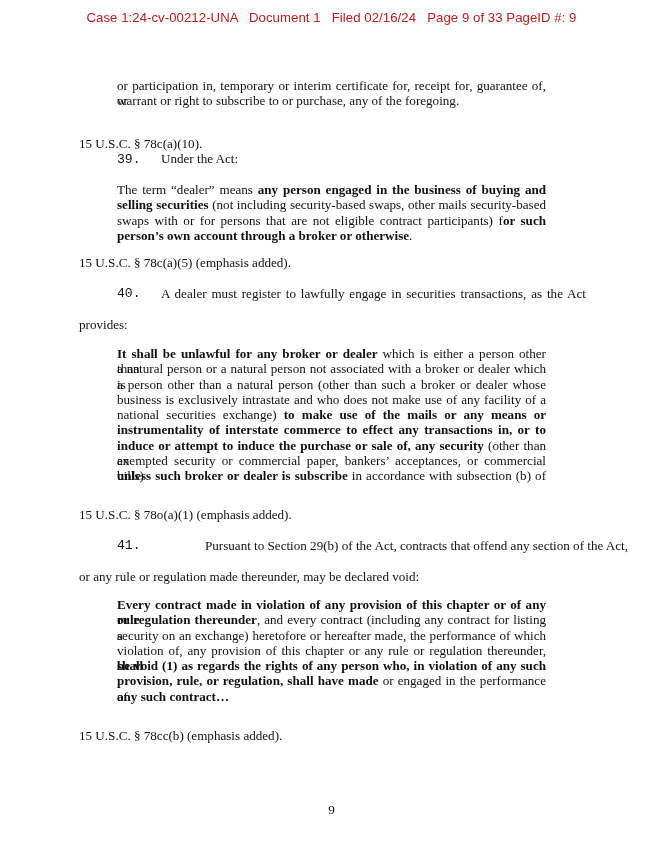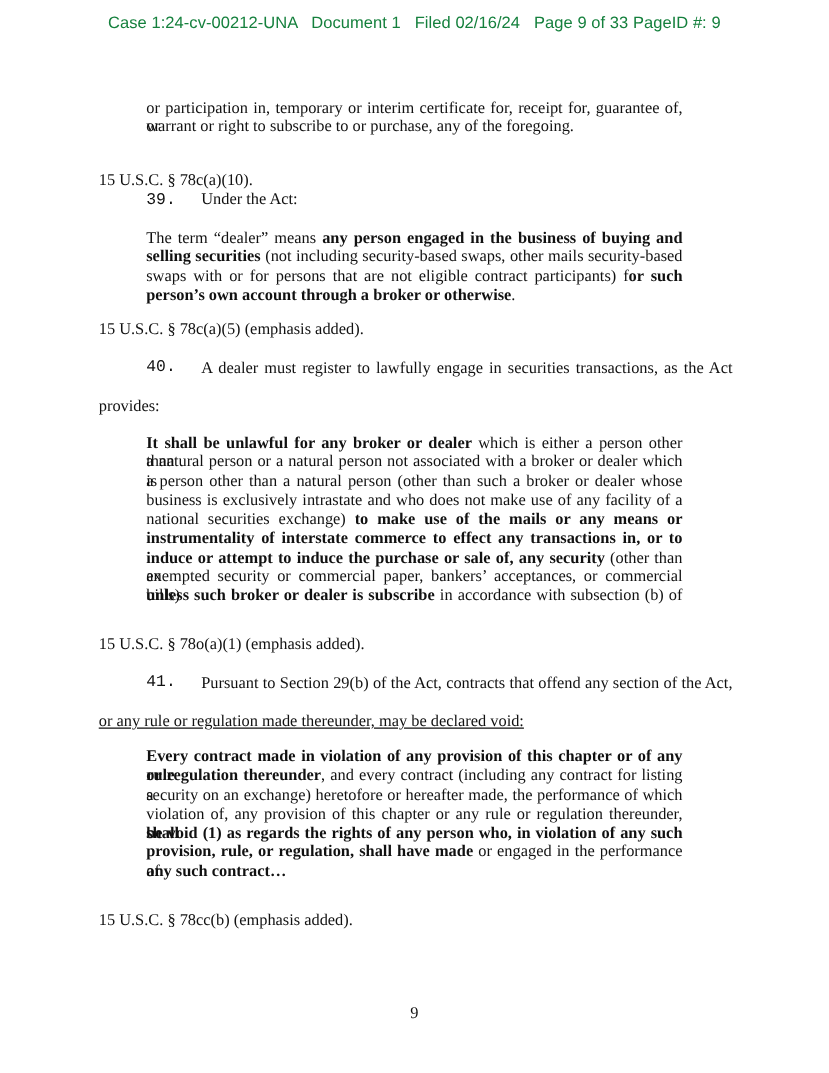--- a/index.html
+++ b/index.html
@@ -1,19 +1,19 @@
 <!DOCTYPE html>
 <html><head>
 <meta charset="utf-8">
 <style>
   html, body { margin: 0; padding: 0; background: #ffffff; }
   body { width: 663px; height: 858px; position: relative; overflow: hidden;
          font-family: "Liberation Serif", serif; color: #111; }
   .header { position: absolute; top: 10px; left: 0; width: 663px; text-align: center;
-            font-family: "Liberation Sans", sans-serif; font-size: 13.2px; color: #15803d;
+            font-family: "Liberation Sans", sans-serif; font-size: 13.2px; color: #b91c1c;
             white-space: pre; letter-spacing: 0.05px; }
   .line { position: absolute; font-size: 13.1px; line-height: 15.2px; white-space: nowrap; }
   .block { position: absolute; font-size: 13.1px; line-height: 15.3px; text-align: justify; }
   .block .l { display: block; text-align: justify; text-align-last: justify; height: 15.3px; }
   .block .l.last { text-align-last: left; }
   b { font-weight: bold; }
   .para-num { display: inline-block; width: 44px; font-family: Liberation Mono, monospace; }
   .pagenum { position: absolute; top: 802px; left: 0; width: 663px; text-align: center; font-size: 13.1px; }
 </style>
 </head>
@@ -56,23 +56,23 @@
     <span class="l"><b>instrumentality of interstate commerce to effect any transactions in, or to</b></span>
     <span class="l"><b>induce or attempt to induce the purchase or sale of, any security</b><span> (other than an</span></span>
     <span class="l"><span>exempted security or commercial paper, bankers’ acceptances, or commercial bills)</span></span>
     <span class="l"><b>unless such broker or dealer is subscribe</b><span> in accordance with subsection (b) of</span></span>
   </div>
 
 <div class="line" style="top:507px; left:79px;">15 U.S.C. § 78o(a)(1) (emphasis added).</div>
 
 <div class="line" style="top:538px; left:117px; width:469px; display:flex;">
   <span class="para-num" style="flex:none;">41.</span>
-    <span style="flex:1; text-align:justify; text-align-last:justify;">Pursuant to Section 29(b) of the Act, contracts that offend any section of the Act,</span>
+    <span style="flex:1; text-align:justify; text-align-last:justify;margin-left:44px;">Pursuant to Section 29(b) of the Act, contracts that offend any section of the Act,</span>
 </div>
-<div class="line" style="top:569px; left:79px;text-decoration:underline;">or any rule or regulation made thereunder, may be declared void:</div>
+<div class="line" style="top:569px; left:79px;">or any rule or regulation made thereunder, may be declared void:</div>
 
 <div class="block" id="q3" style="top:597px; left:117px; width:429px;">
     <span class="l"><b>Every contract made in violation of any provision of this chapter or of any rule</b></span>
     <span class="l"><b>or regulation thereunder</b><span>, and every contract (including any contract for listing a</span></span>
     <span class="l"><span>security on an exchange) heretofore or hereafter made, the performance of which</span></span>
     <span class="l"><span>violation of, any provision of this chapter or any rule or regulation thereunder, </span><b>shall</b></span>
     <span class="l"><b>be void (1) as regards the rights of any person who, in violation of any such</b></span>
     <span class="l"><b>provision, rule, or regulation, shall have made</b><span> or engaged in the performance of</span></span>
     <span class="l last"><b>any such contract…</b></span>
   </div>

